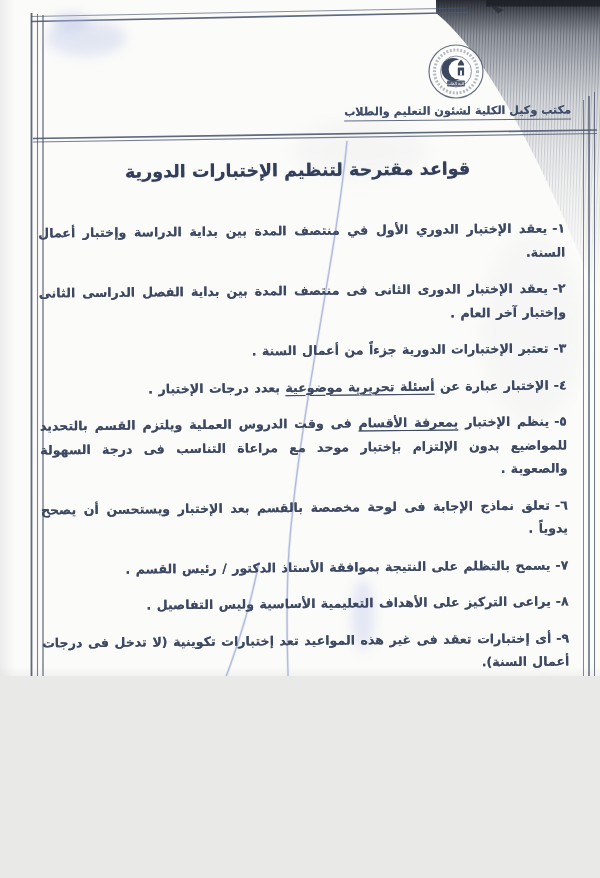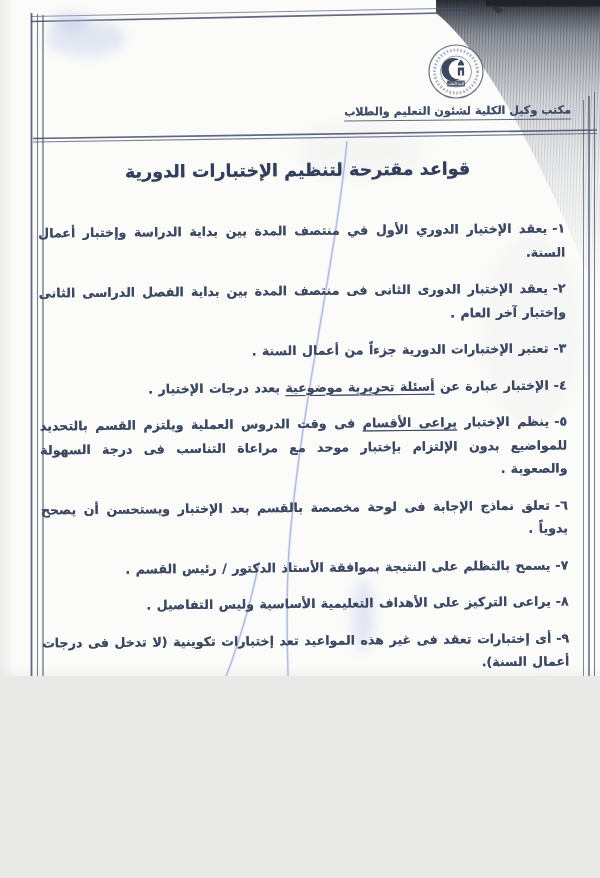--- a/index.html
+++ b/index.html
@@ -163,21 +163,21 @@
 
     <li class="item">
       <span class="num">٣-</span><span class="txt">تعتبر الإختبارات الدورية جزءاً من أعمال السنة .</span>
     </li>
 
     <li class="item">
       <span class="num">٤-</span><span class="txt">الإختبار عبارة عن <u>أسئلة تحريرية موضوعية</u> بعدد درجات الإختبار .</span>
     </li>
 
     <li class="item">
-      <span class="num">٥-</span><span class="txt">ينظم الإختبار <u>يراعى الأقسام</u> فى وقت الدروس العملية ويلتزم القسم بالتحديد للمواضيع بدون الإلتزام بإختبار موحد مع مراعاة التناسب فى درجة السهولة والصعوبة .</span>
+      <span class="num">٥-</span><span class="txt">ينظم الإختبار <u>بمعرفة الأقسام</u> فى وقت الدروس العملية ويلتزم القسم بالتحديد للمواضيع بدون الإلتزام بإختبار موحد مع مراعاة التناسب فى درجة السهولة والصعوبة .</span>
     </li>
 
     <li class="item">
       <span class="num">٦-</span><span class="txt">تعلق نماذج الإجابة فى لوحة مخصصة بالقسم بعد الإختبار ويستحسن أن يصحح يدوياً .</span>
     </li>
 
     <li class="item">
       <span class="num">٧-</span><span class="txt">يسمح بالتظلم على النتيجة بموافقة الأستاذ الدكتور / رئيس القسم .</span>
     </li>
 

